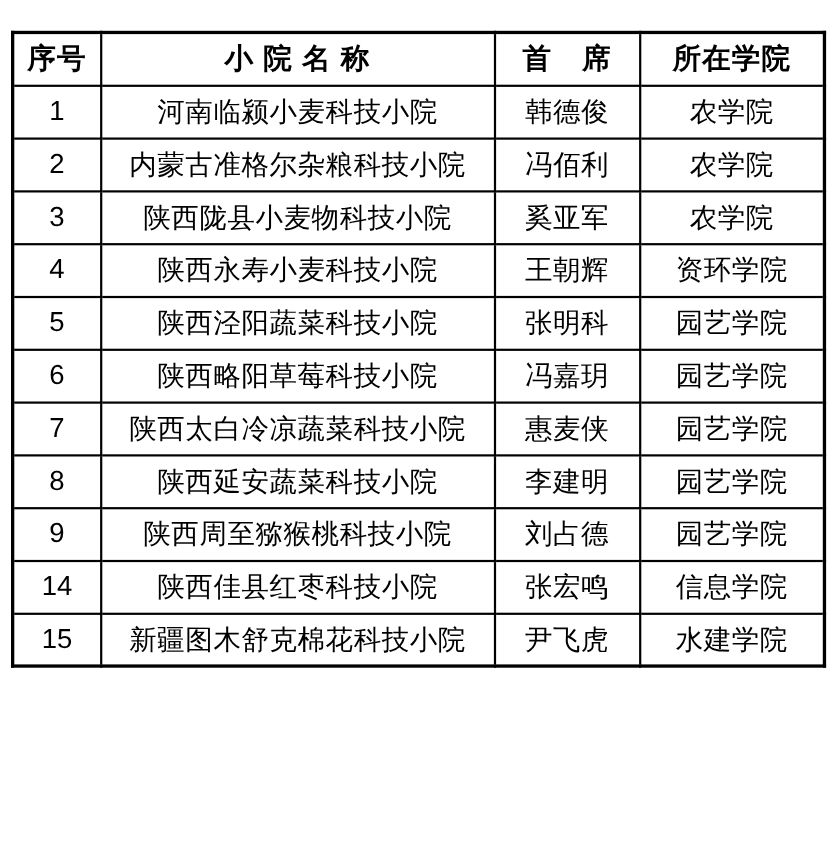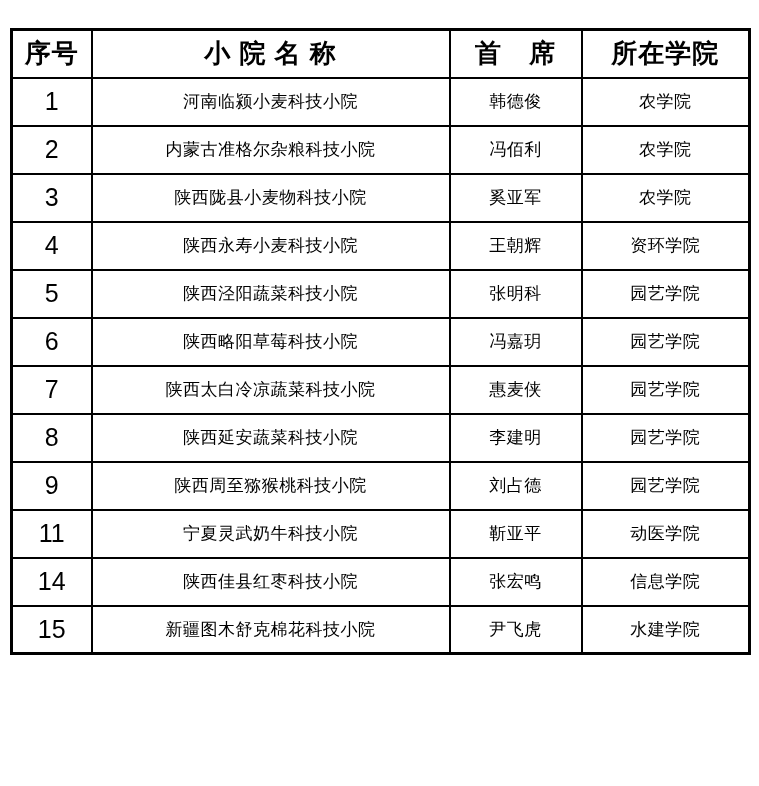--- a/index.html
+++ b/index.html
@@ -40,21 +40,21 @@
     vertical-align:middle;
     overflow:hidden;
   }
   th{
     font-size:26px;
     font-weight:700;
     white-space:pre;
     letter-spacing:1px;
   }
   td{
-    font-size:17px;
+    font-size:25px;
     font-weight:400;
     white-space:nowrap;
     letter-spacing:0.5px;
   }
   td.cell-index{
     font-size:25px;
     letter-spacing:0;
   }
 </style>
 </head>
@@ -126,26 +126,20 @@
           <td class="cell-chief">李建明</td>
           <td class="cell-college">园艺学院</td>
         </tr>
         <tr>
           <td class="cell-index">9</td>
           <td class="cell-name">陕西周至猕猴桃科技小院</td>
           <td class="cell-chief">刘占德</td>
           <td class="cell-college">园艺学院</td>
         </tr>
         <tr>
-          <td class="cell-index">11</td>
-          <td class="cell-name">宁夏灵武奶牛科技小院</td>
-          <td class="cell-chief">靳亚平</td>
-          <td class="cell-college">动医学院</td>
-        </tr>
-        <tr>
           <td class="cell-index">14</td>
           <td class="cell-name">陕西佳县红枣科技小院</td>
           <td class="cell-chief">张宏鸣</td>
           <td class="cell-college">信息学院</td>
         </tr>
         <tr>
           <td class="cell-index">15</td>
           <td class="cell-name">新疆图木舒克棉花科技小院</td>
           <td class="cell-chief">尹飞虎</td>
           <td class="cell-college">水建学院</td>

